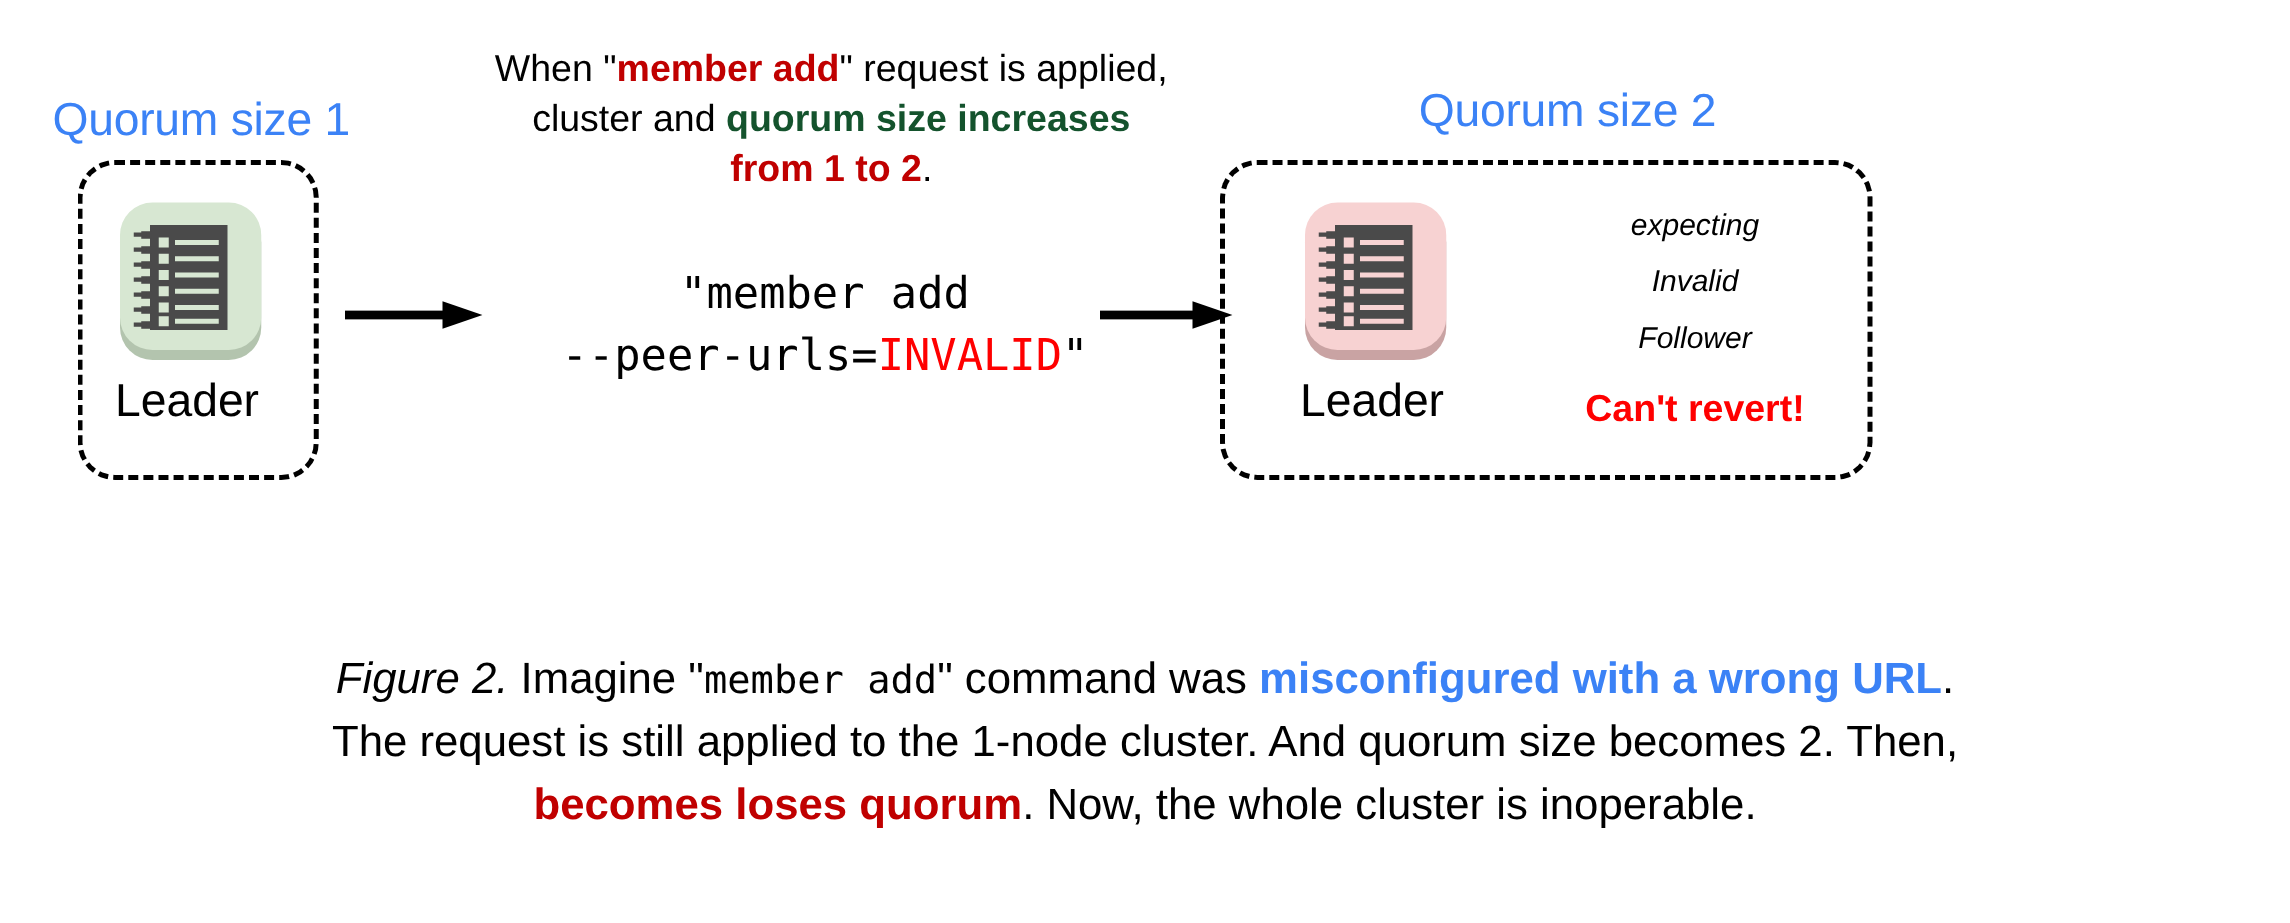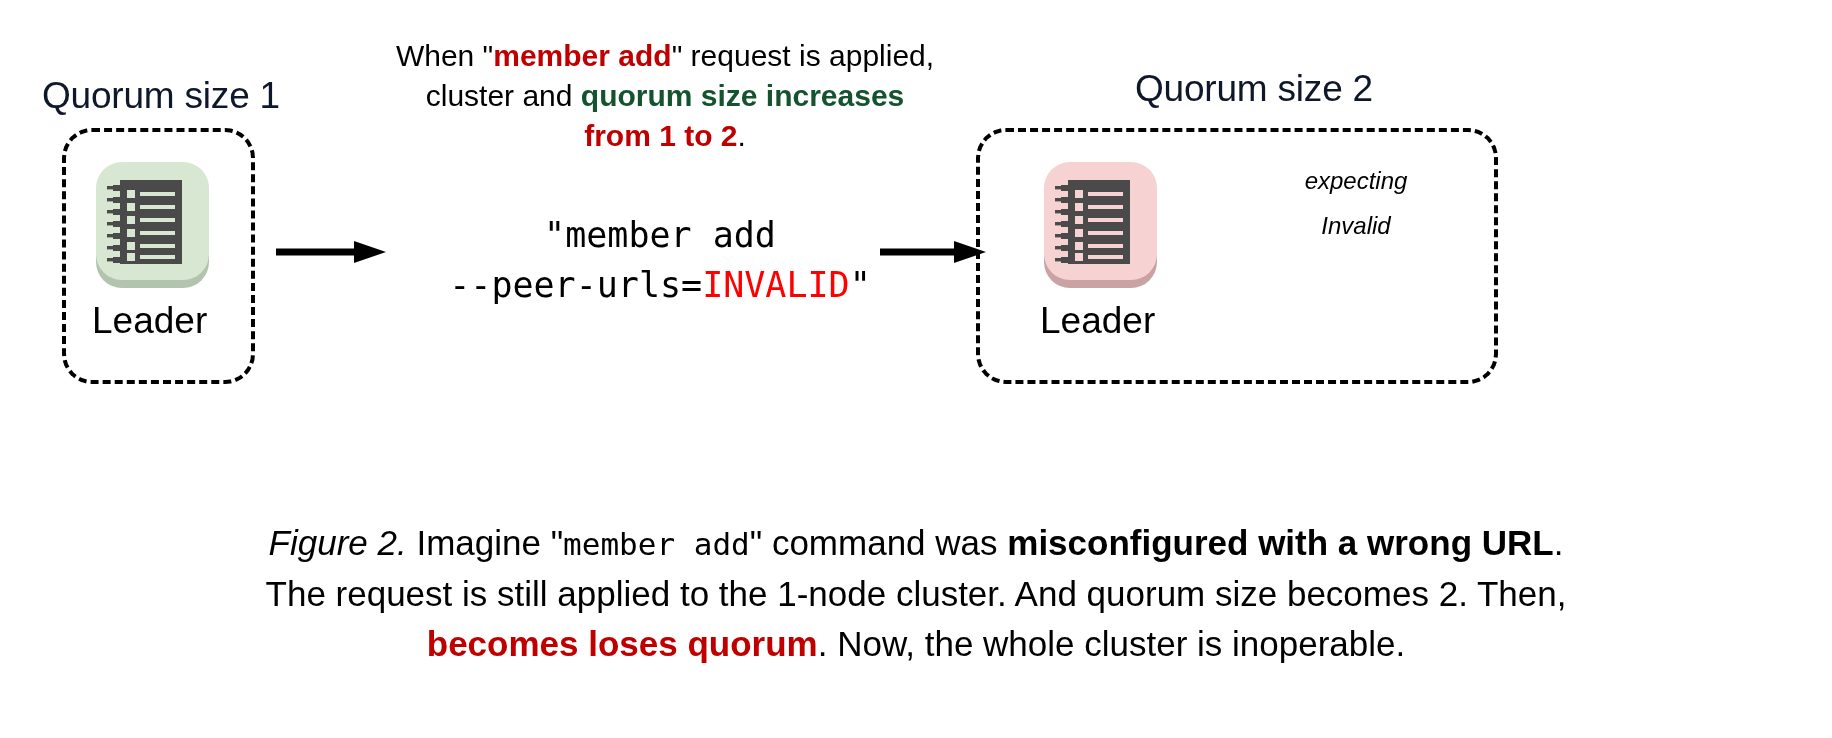--- a/index.html
+++ b/index.html
@@ -19,21 +19,21 @@
   .stage {
     position: absolute;
     inset: 0;
   }
 
   
   .quorum-caption {
     position: absolute;
     font-size: 37px;
     line-height: 1;
-    color: #0f172a;
+    color: #3b82f6;
     white-space: nowrap;
     letter-spacing: -0.2px;
   }
   #quorum-left-caption  { left: 42px;  top: 77px; }
   #quorum-right-caption { left: 1135px; top: 70px; }
 
   .node-box {
     position: absolute;
     border: 4px dashed #000000;
     border-radius: 30px;
@@ -285,21 +285,23 @@
           <rect x="48" y="97" width="35" height="4"></rect>
         </g>
       </svg>
     </div>
     <div class="node-label">Leader</div>
   </div>
 
   <div id="follower-note">
     <div class="fn-line">expecting</div>
     <div class="fn-line">Invalid</div>
+    <div class="fn-line">Follower</div>
+    <div class="fn-warning" style="color:#FF0000">Can't revert!</div>
   </div>
 
   <div id="figure-caption">
-    <span class="fig-label">Figure 2.</span><span> Imagine "</span><span class="mono">member add</span><span>" command was </span><b style="color:#000000">misconfigured with a wrong URL</b><span>.</span><br>
+    <span class="fig-label">Figure 2.</span><span> Imagine "</span><span class="mono">member add</span><span>" command was </span><b style="color:#3b82f6">misconfigured with a wrong URL</b><span>.</span><br>
     <span>The request is still applied to the 1-node cluster. And quorum size becomes 2. Then,</span><br>
     <b style="color:#C00000">becomes loses quorum</b><span>. Now, the whole cluster is inoperable.</span>
   </div>
 
 </div>
 
 </body></html>

